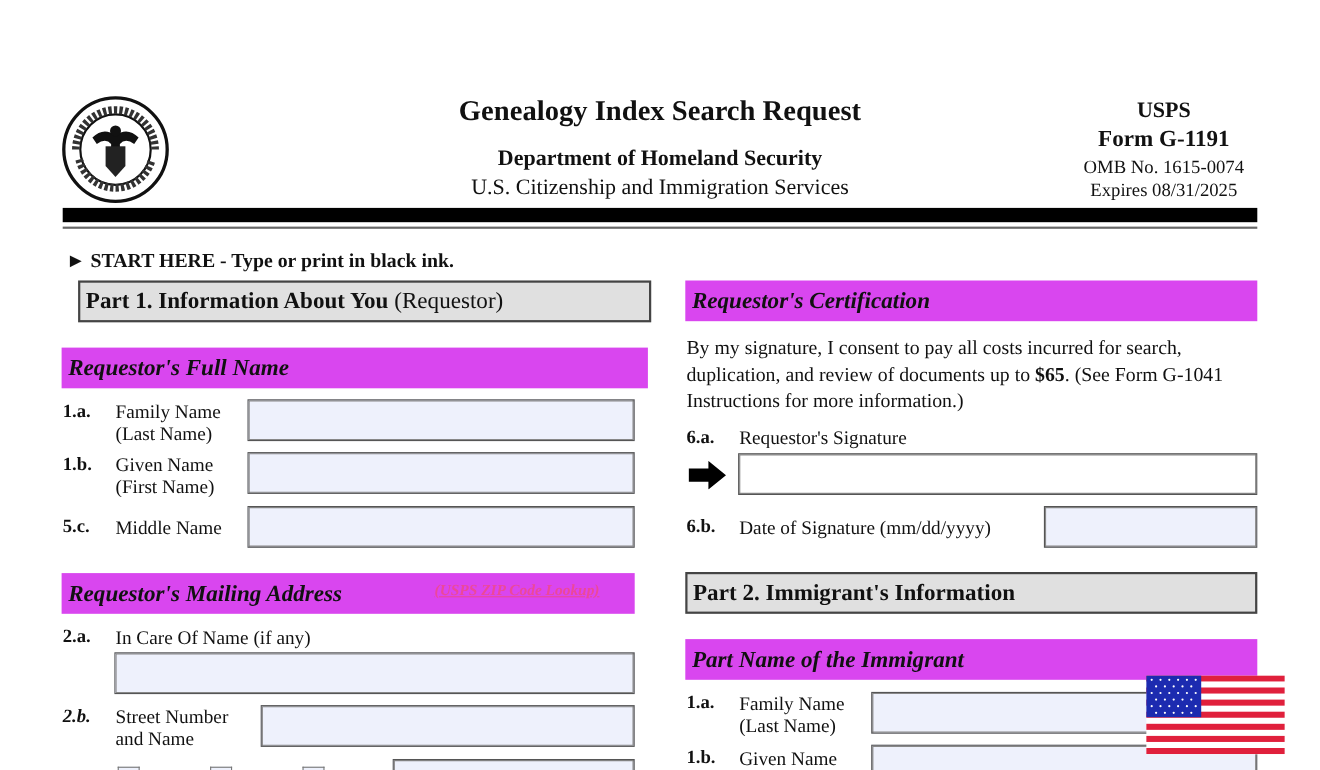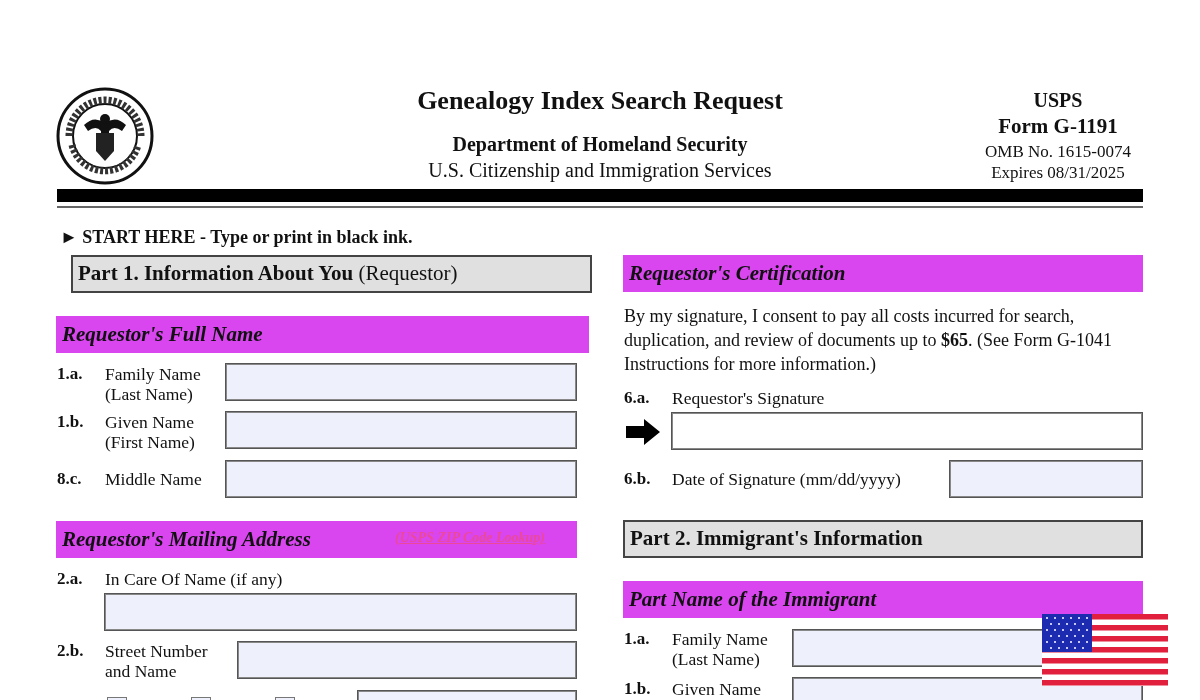--- a/index.html
+++ b/index.html
@@ -88,38 +88,38 @@
 
 <div class="abs num" style="left:57px; top:412px;">1.b.</div>
 <div class="abs lbl" style="left:105px; top:412px;">
   <div>Given Name</div>
   <div>(First Name)</div>
 </div>
 <div class="abs field" style="left:225px; top:411px; width:352px; height:38px;">
   <input type="text" value="" style="">
 </div>
 
-<div class="abs num" style="left:57px; top:469px;">8.c.</div>
+<div class="abs num" style="left:57px; top:469px;">5.c.</div>
 <div class="abs lbl" style="left:105px; top:469px;">Middle Name</div>
 <div class="abs field" style="left:225px; top:460px; width:352px; height:38px;">
   <input type="text" value="" style="">
 </div>
 
 <div class="abs sechead" style="left:56px; top:521px; width:521px; height:37px;">
   <span>Requestor's Mailing Address</span>
 </div>
 <a class="abs zip" href="#" style="left:395px; top:530px;">(USPS ZIP Code Lookup)</a>
 
 <div class="abs num" style="left:57px; top:569px;">2.a.</div>
 <div class="abs lbl" style="left:105px; top:569px;">In Care Of Name (if any)</div>
 <div class="abs field" style="left:104px; top:593px; width:473px; height:38px;">
   <input type="text" value="" style="">
 </div>
 
-<div class="abs num" style="left:57px; top:641px;">2.b.</div>
+<div class="abs num" style="left:57px; top:641px;font-style:italic;">2.b.</div>
 <div class="abs lbl" style="left:105px; top:641px;">
   <div>Street Number</div>
   <div>and Name</div>
 </div>
 <div class="abs field" style="left:237px; top:641px; width:340px; height:38px;">
   <input type="text" value="" style="">
 </div>
 
 <div class="abs chk" style="left:107px; top:697px;"></div>
 <div class="abs chk" style="left:191px; top:697px;"></div>

